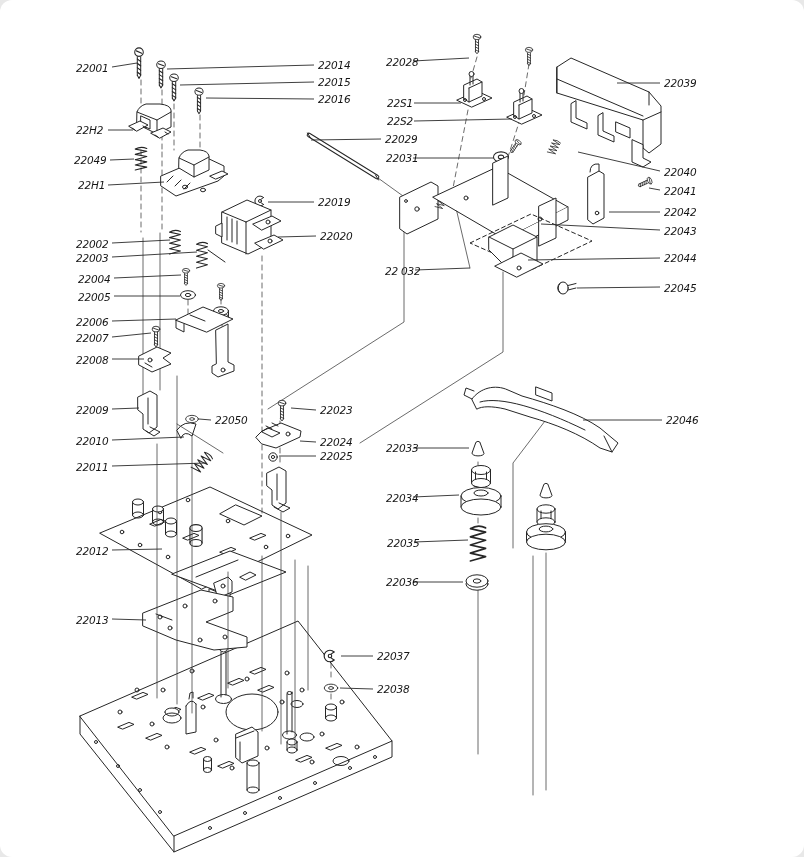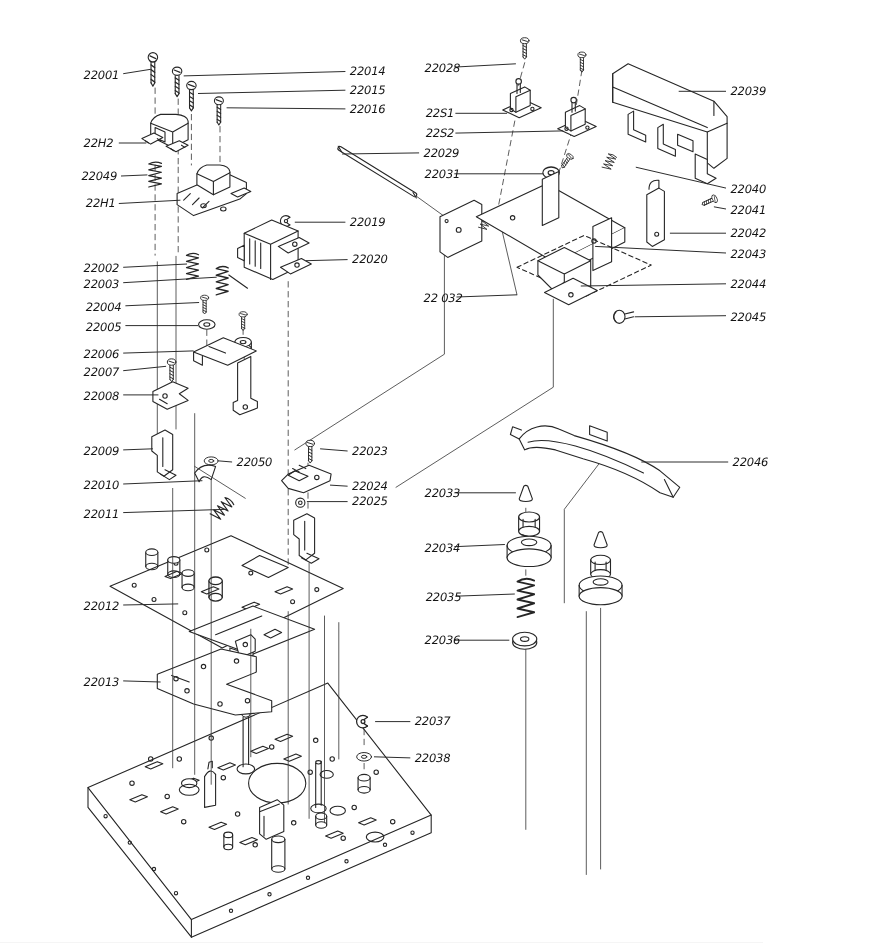--- a/index.html
+++ b/index.html
@@ -1,16 +1,16 @@
 <!DOCTYPE html>
 <html><head>
 <meta charset="utf-8">
 <style>
   html,body{margin:0;padding:0;background:#e8e8e8;}
-  #stage{width:804px;height:857px;background:#ffffff;position:relative;margin:0 auto;overflow:hidden;}
+  #stage{width:804px;height:857px;background:#ffffff;position:relative;margin:0 auto;overflow:hidden;border-radius:12px;}
   svg{display:block;}
   .art{stroke:#262626;stroke-width:1;fill:none;stroke-linejoin:round;stroke-linecap:round;}
   .thin{stroke:#3a3a3a;stroke-width:0.75;}
   .dash{stroke-dasharray:5 4;}
   #label-layer text{font:italic 10.5px "DejaVu Sans", sans-serif;fill:#151515;letter-spacing:-0.2px;}
   #label-layer line{stroke:#2a2a2a;stroke-width:0.9;}
 </style>
 </head>
 <body>
 

